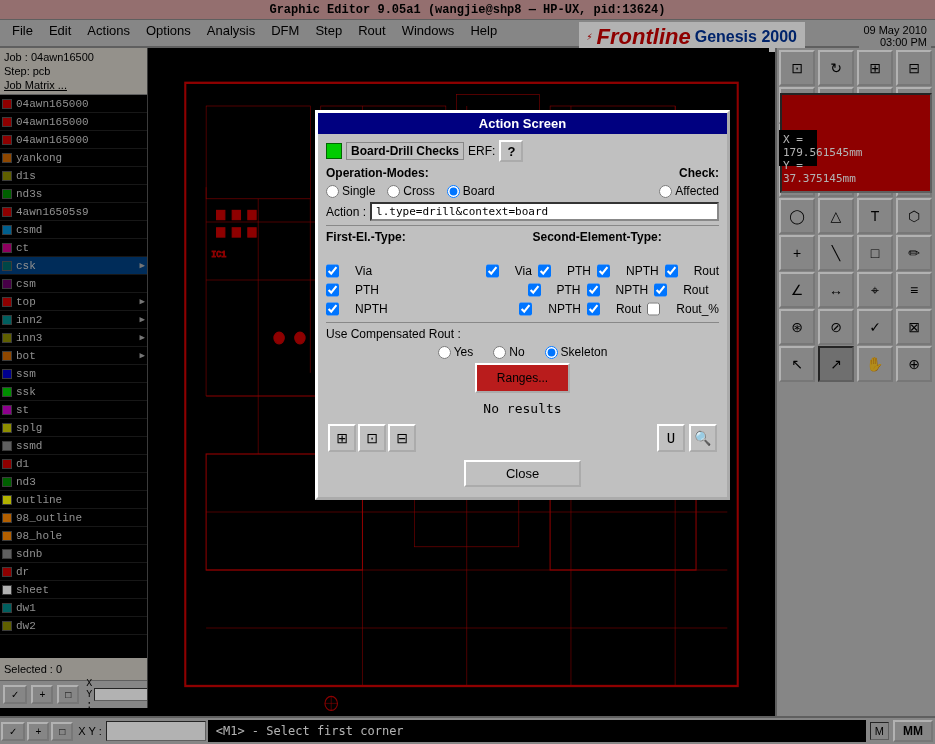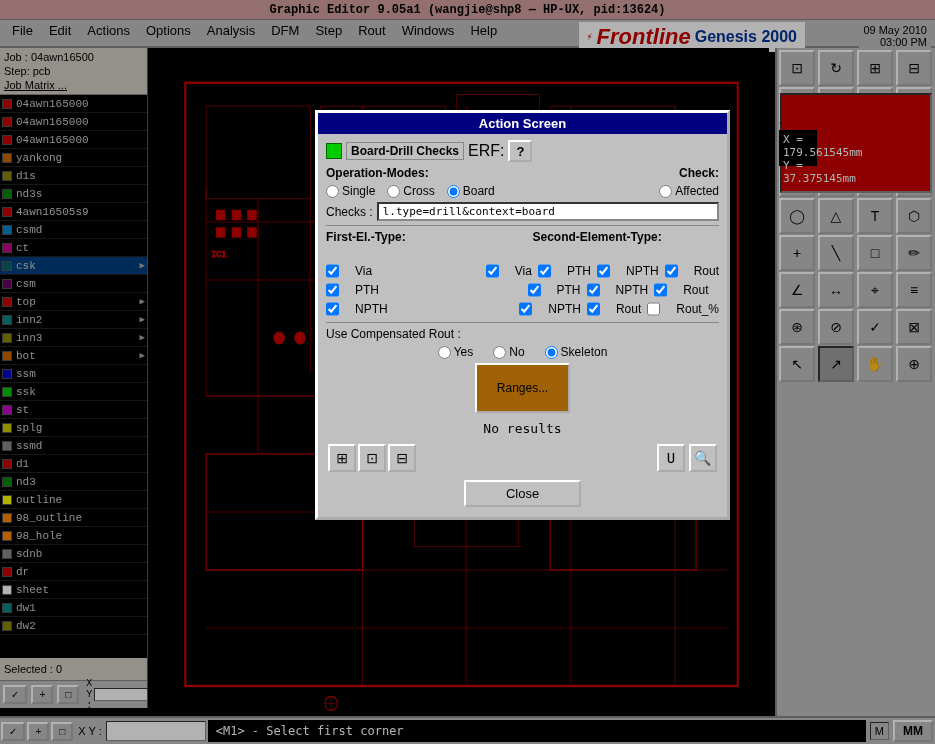--- a/index.html
+++ b/index.html
@@ -285,21 +285,21 @@
 
     .green-indicator {
       width: 16px;
       height: 16px;
       background: #00cc00;
       border: 1px solid #006600;
       flex-shrink: 0;
     }
 
     .erf-label {
-      font-size: 16px;
+      font-size: 12px;
     }
 
     .section-divider {
       border: none;
       border-top: 1px solid #888;
       margin: 4px 0;
     }
 
     .radio-item {
       display: flex;
@@ -329,23 +329,23 @@
       font-size: 12px;
       margin-bottom: 2px;
     }
 
     .use-compensated {
       font-size: 12px;
       color: #000;
     }
 
     .ranges-btn {
-      background: #a16207;
+      background: #b91c1c;
       border: 2px outset #fff;
-      padding: 16px 20px;
+      padding: 6px 20px;
       font-size: 12px;
       cursor: pointer;
       display: block;
       margin: 4px auto;
     }
 
     .no-results {
       text-align: center;
       font-size: 13px;
       font-family: monospace;
@@ -807,21 +807,21 @@
             <span>Board</span>
         </label>
         <span style="flex:1;"></span>
         <label class="radio-item">
           <input type="radio" name="check" style=""> 
             <span>Affected</span>
         </label>
       </div>
 
       <div class="action-row">
-        <span class="action-label">Checks :</span>
+        <span class="action-label">Action :</span>
         <input class="layer-input" style="flex: 1 1 0%; background: rgb(255, 255, 255); border: 2px inset rgb(136, 136, 136); padding: 1px 4px; font-family: monospace; font-size: 11px;" value="l.type=drill&amp;context=board">
       </div>
 
       <hr class="section-divider">
 
       <div style="display:flex; margin-bottom:20px;">
         <div style="flex:1;" class="action-section-label">First-El.-Type:</div>
         <div style="flex:1; margin-left:20px;" class="action-section-label">Second-Element-Type:</div>
       </div>
 

